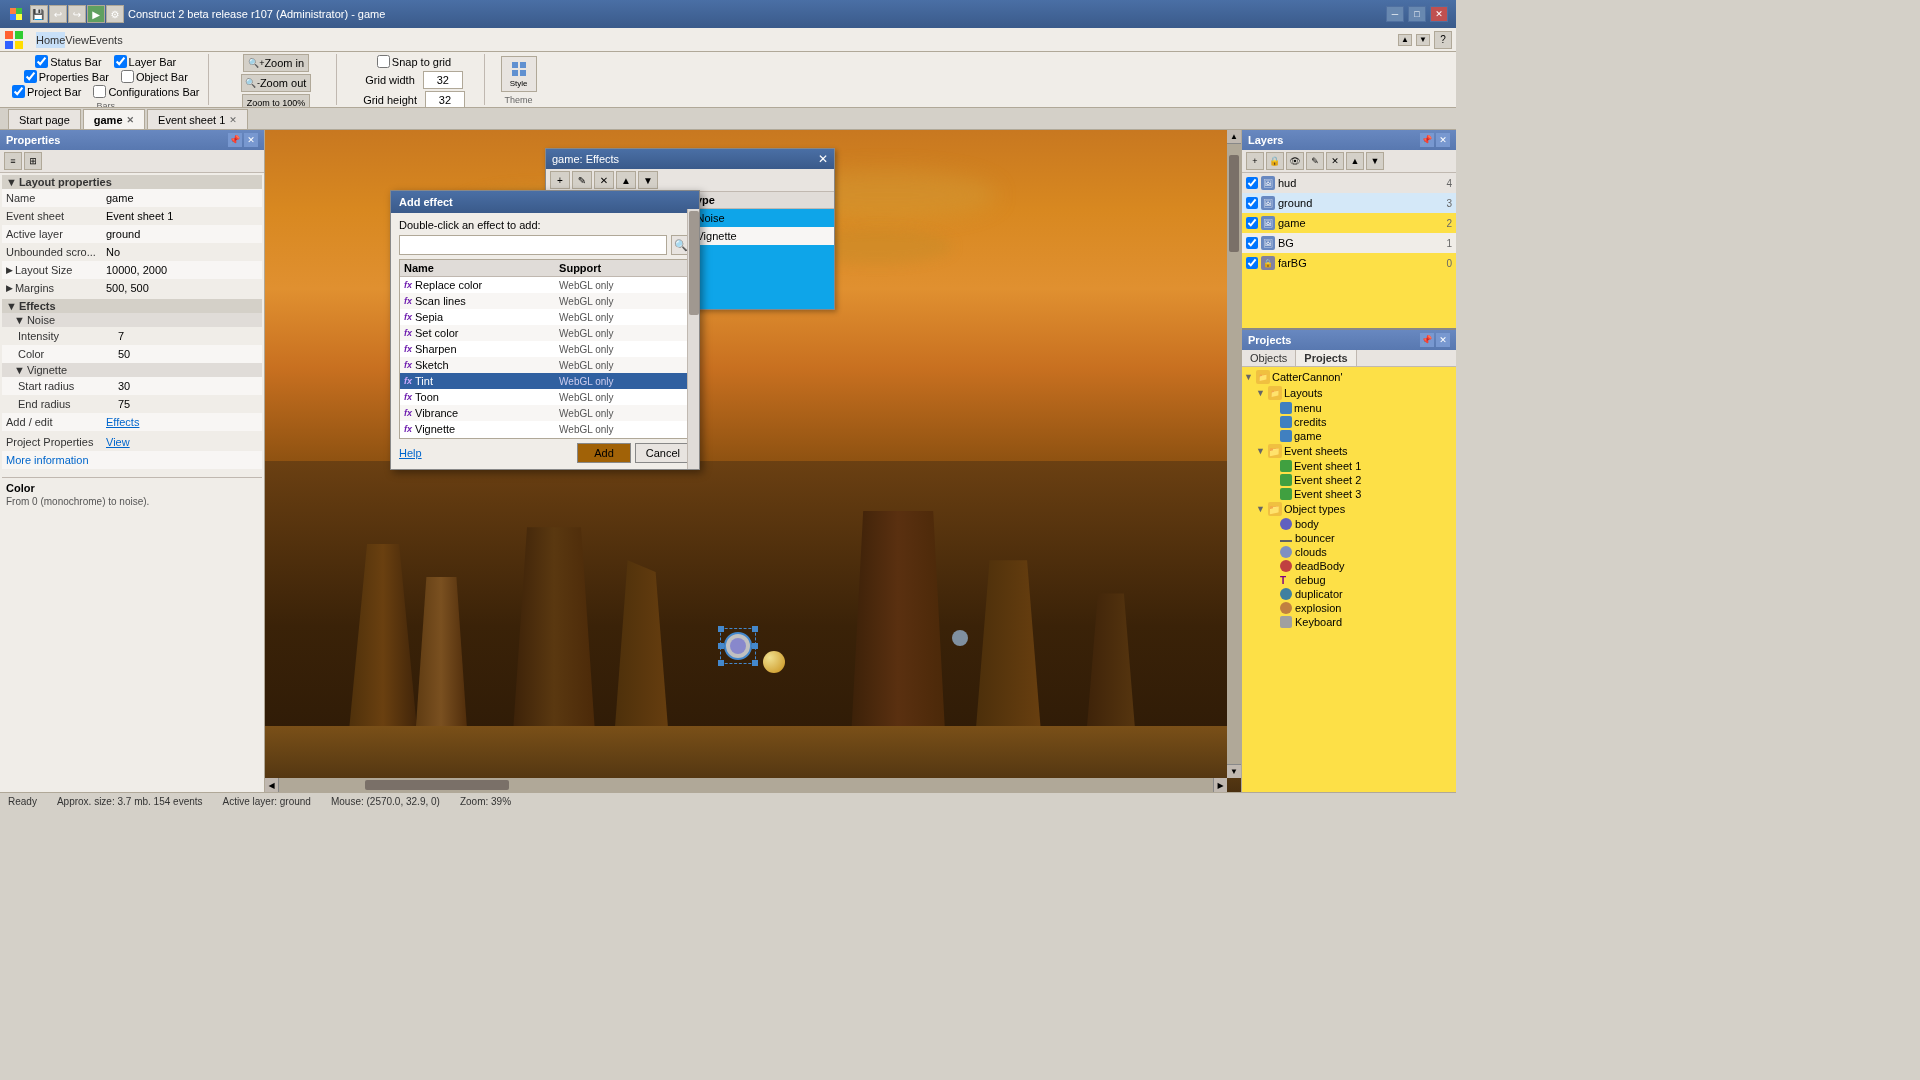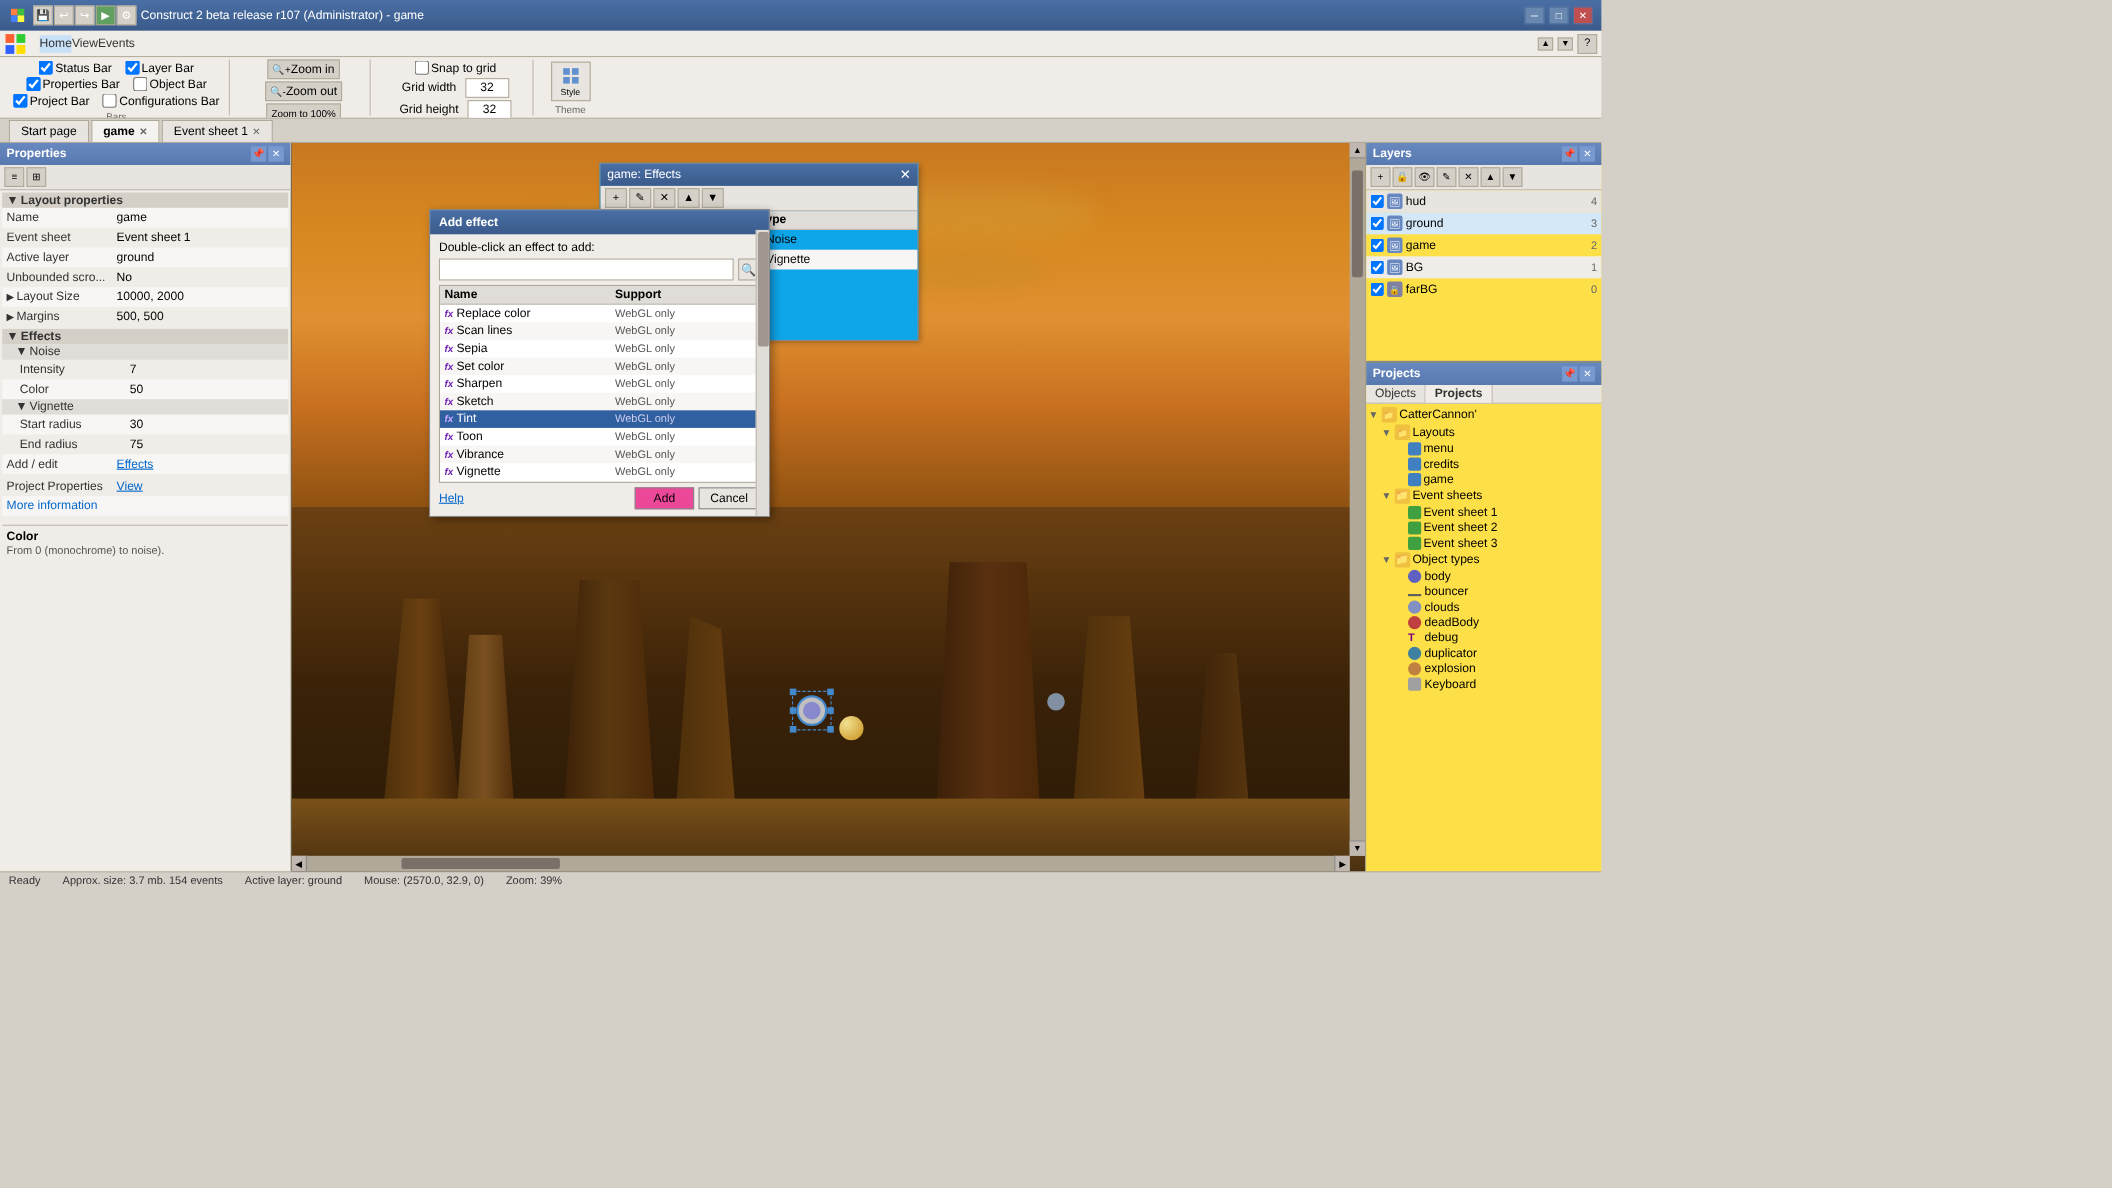--- a/index.html
+++ b/index.html
@@ -159,21 +159,21 @@
     .effect-col-name { width: 55%; font-weight: bold; }
     .effect-col-support { flex: 1; font-weight: bold; }
     .effect-item { display: flex; padding: 2px 4px; cursor: pointer; align-items: center; }
     .effect-item.selected { background: #3060a0; color: white; }
     .effect-item.selected .effect-support { color: #cce; }
     .effect-name { width: 55%; display: flex; align-items: center; }
     .effect-support { flex: 1; font-size: 10px; color: #555; }
     .desc-box { background: #fffff0; border: 1px solid #c0b8b0; padding: 4px; min-height: 30px; margin-bottom: 6px; font-size: 10px; }
     .dialog-buttons { display: flex; align-items: center; }
     .help-link { color: #0066cc; text-decoration: underline; cursor: pointer; margin-right: auto; }
-    .btn-add { background: #ec4899; border: 1px solid #888; padding: 3px 16px; cursor: pointer; margin-right: 4px; }
+    .btn-add { background: #a16207; border: 1px solid #888; padding: 3px 16px; cursor: pointer; margin-right: 4px; }
     .btn-cancel { background: #e8e4e0; border: 1px solid #888; padding: 3px 10px; cursor: pointer; }
     .indent2 { padding-left: 16px; }
 
     .text-blue { color: #0066cc; }
     .fx-label { font-weight: bold; font-style: italic; color: #7020b0; font-size: 10px; }
 
     .ribbon-input { width: 40px; height: 18px; border: 1px solid #b0a898; padding: 0 3px; background: white; text-align: center; }
 
     .effects-list::-webkit-scrollbar { width: 12px; }
     .effects-list::-webkit-scrollbar-track { background: #f0ede8; }

